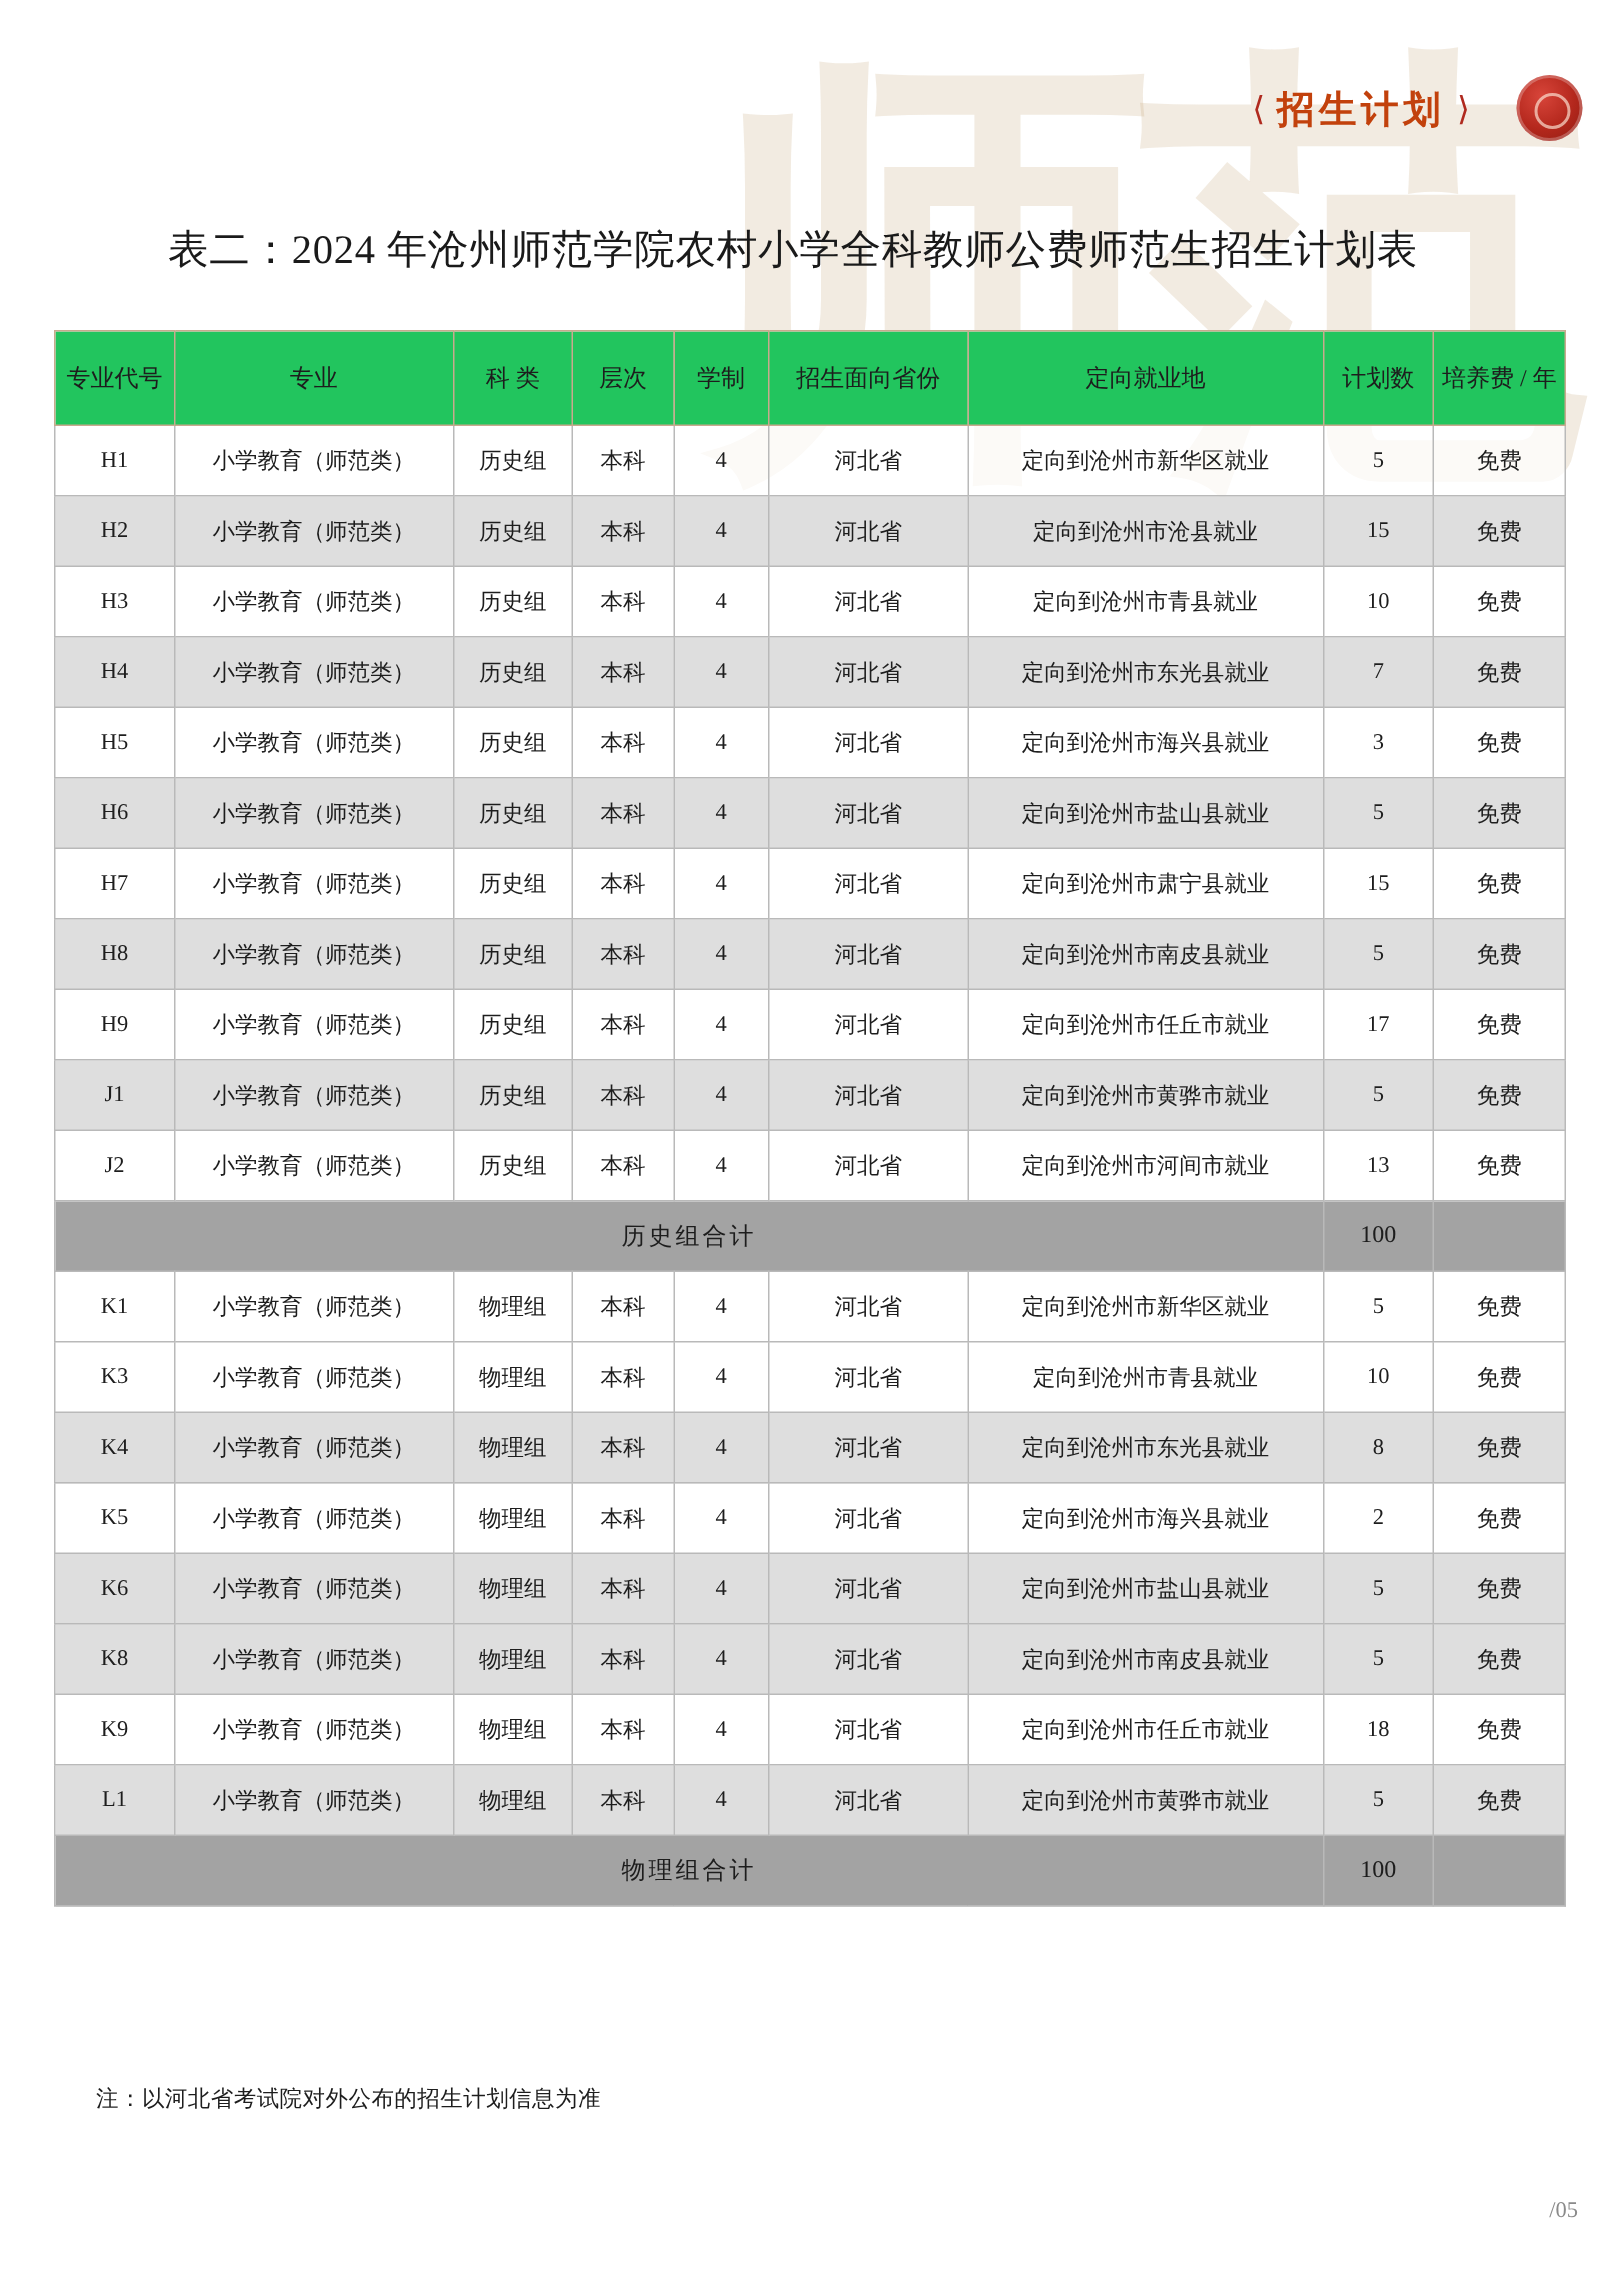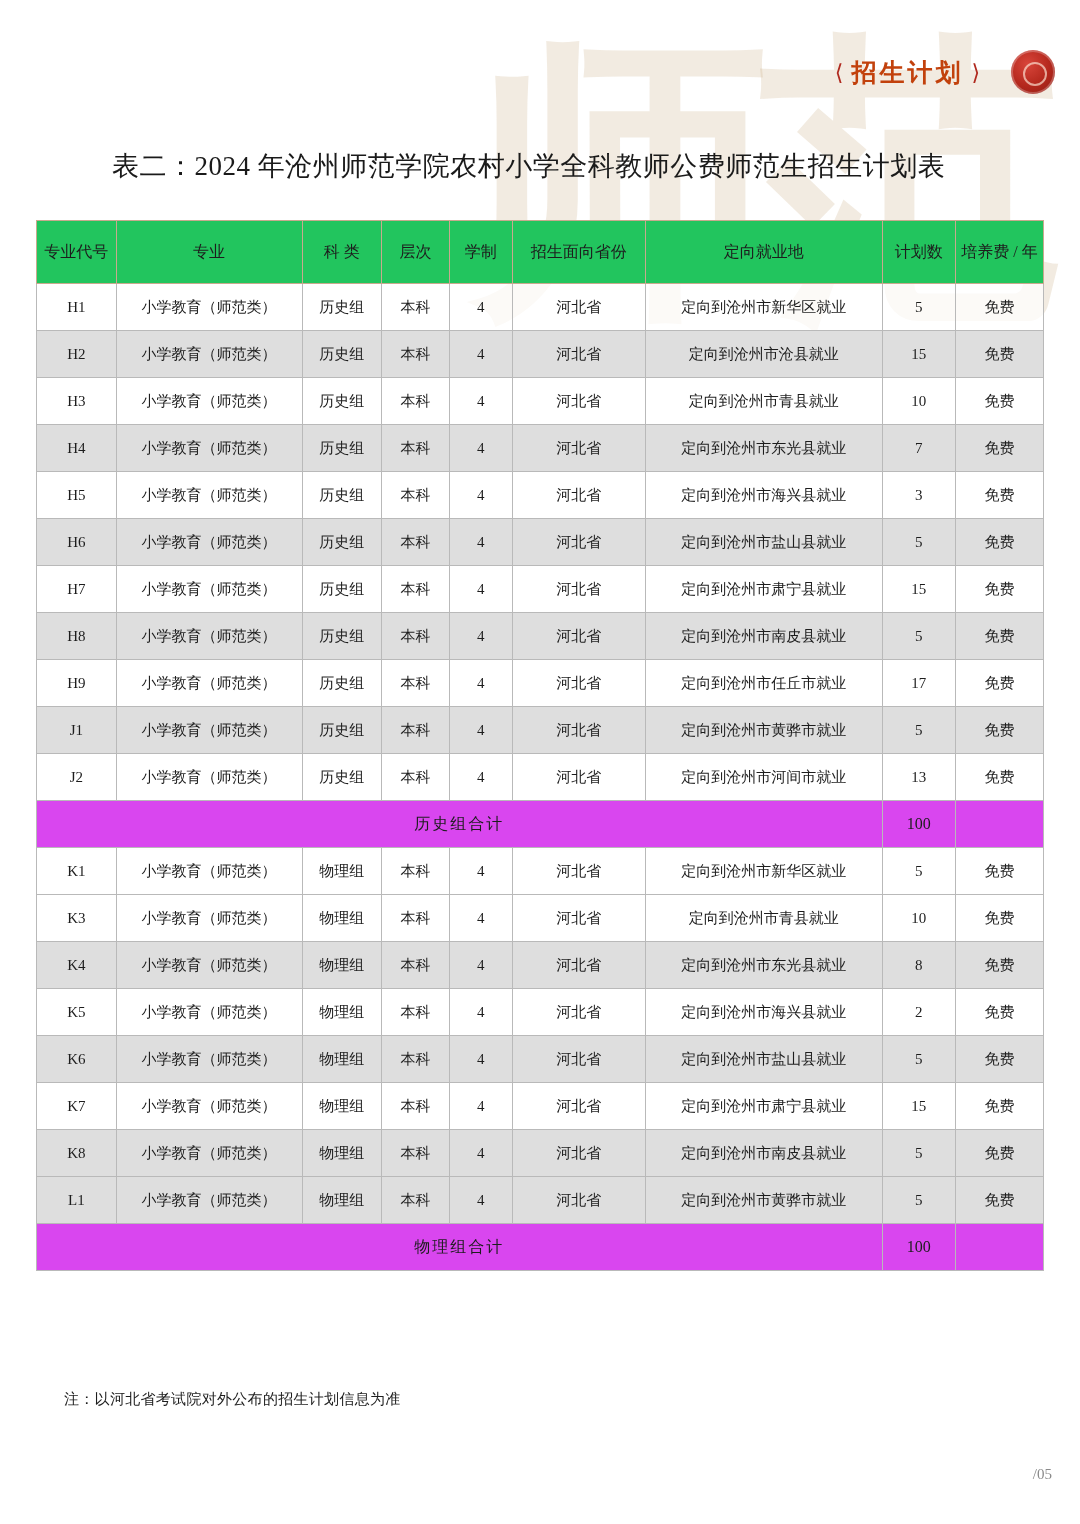--- a/index.html
+++ b/index.html
@@ -121,21 +121,21 @@
     background: #22c55e;
     font-size: 16px;
     height: 62px;
     border-color: #c9a98e;
     font-weight: 400;
   }
   tr.shade td {
     background: #dedede;
   }
   tr.total td {
-    background: #d946ef;
+    background: #a3a3a3;
     font-size: 16px;
   }
   td.total-label {
     letter-spacing: 2px;
   }
 
   
   col.c-code   { width: 78px; }
   col.c-major  { width: 182px; }
   col.c-subject{ width: 78px; }
@@ -386,40 +386,40 @@
         <td>K6</td>
         <td>小学教育（师范类）</td>
         <td>物理组</td>
         <td>本科</td>
         <td>4</td>
         <td>河北省</td>
         <td>定向到沧州市盐山县就业</td>
         <td>5</td>
         <td>免费</td>
       </tr>
-      <tr>
-        <td>K7</td>
-        <td>小学教育（师范类）</td>
-        <td>物理组</td>
-        <td>本科</td>
-        <td>4</td>
-        <td>河北省</td>
-        <td>定向到沧州市肃宁县就业</td>
-        <td>15</td>
-        <td>免费</td>
-      </tr>
       <tr class="shade">
         <td>K8</td>
         <td>小学教育（师范类）</td>
         <td>物理组</td>
         <td>本科</td>
         <td>4</td>
         <td>河北省</td>
         <td>定向到沧州市南皮县就业</td>
         <td>5</td>
+        <td>免费</td>
+      </tr>
+      <tr>
+        <td>K9</td>
+        <td>小学教育（师范类）</td>
+        <td>物理组</td>
+        <td>本科</td>
+        <td>4</td>
+        <td>河北省</td>
+        <td>定向到沧州市任丘市就业</td>
+        <td>18</td>
         <td>免费</td>
       </tr>
       <tr class="shade">
         <td>L1</td>
         <td>小学教育（师范类）</td>
         <td>物理组</td>
         <td>本科</td>
         <td>4</td>
         <td>河北省</td>
         <td>定向到沧州市黄骅市就业</td>

